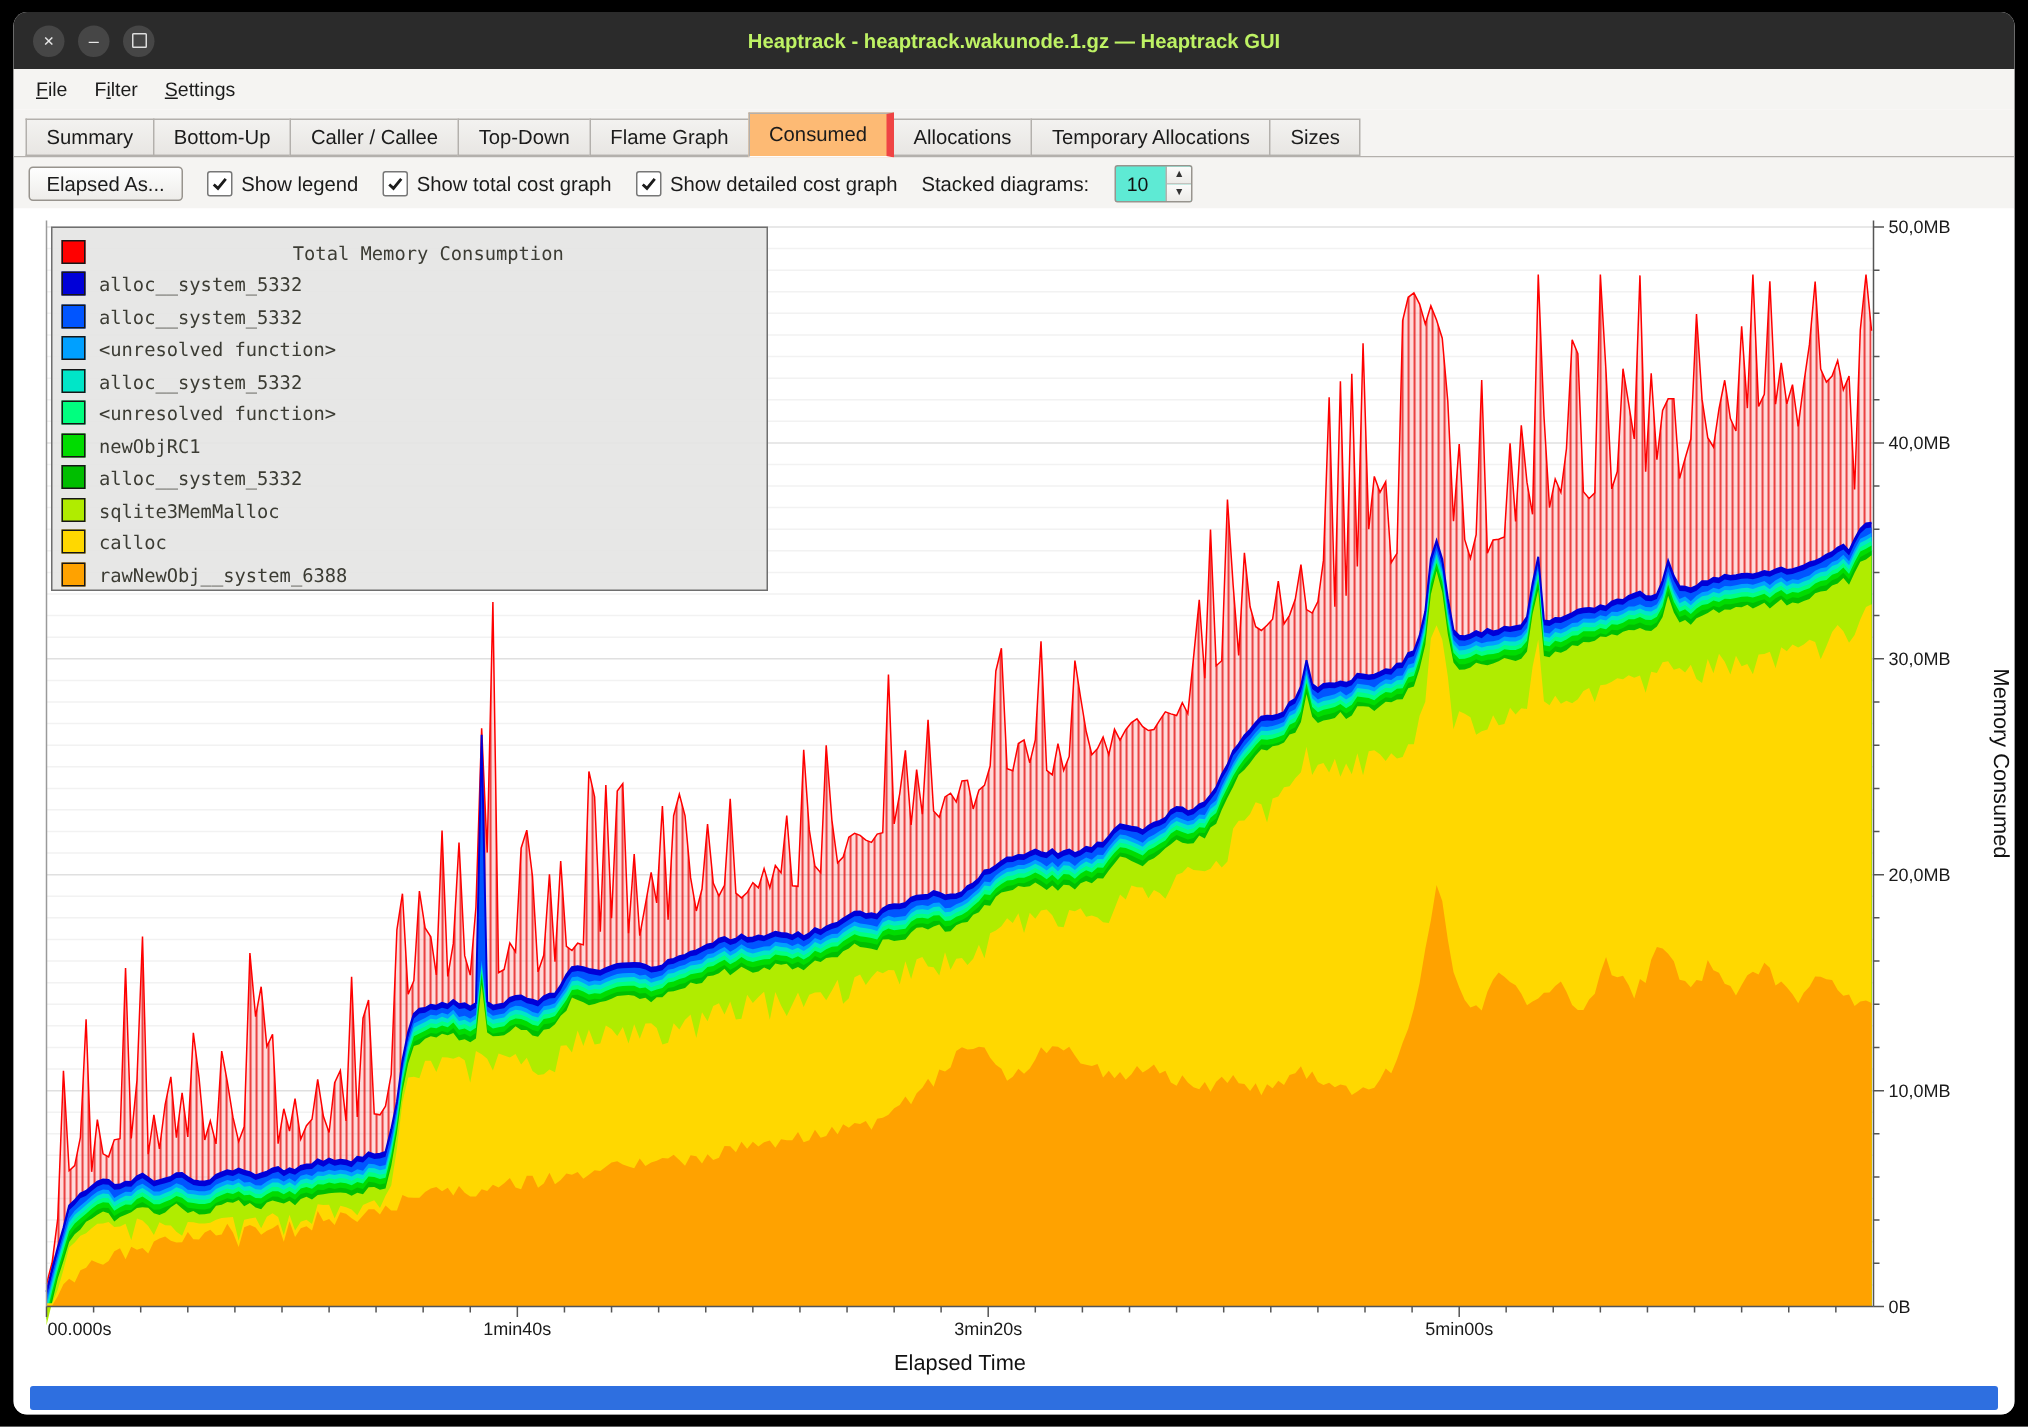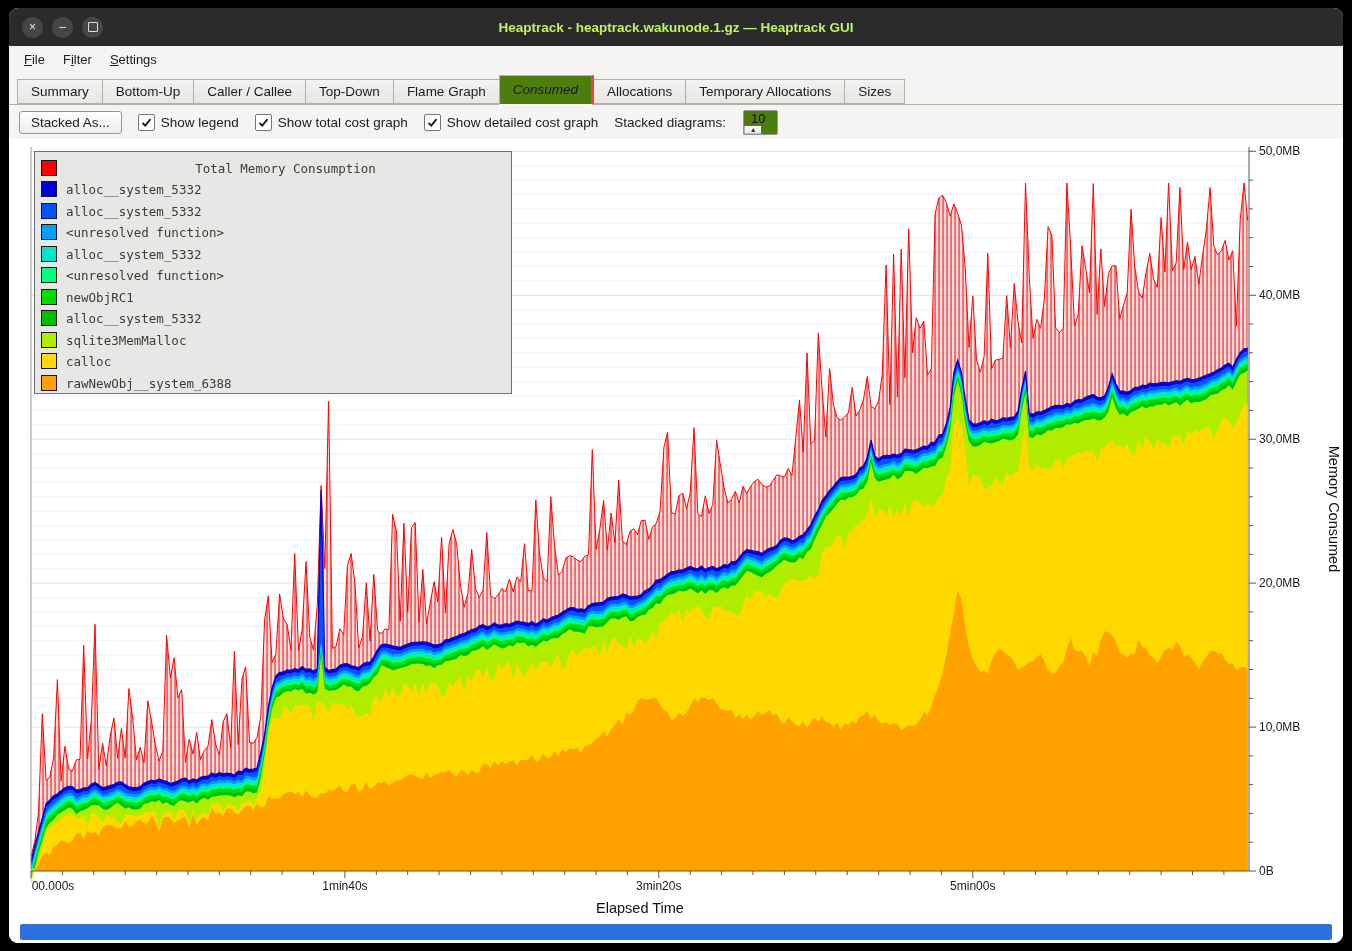--- a/index.html
+++ b/index.html
@@ -16,33 +16,33 @@
         display:flex;align-items:center;justify-content:center;font-size:12px;line-height:1;}
   .wbtn .mx{width:8px;height:8px;border:1.4px solid #dedede;border-radius:1px;}
   .menubar{height:27px;background:#f5f4f2;display:flex;align-items:center;padding:0 6px;flex:none;}
   .menu-item{padding:3px 9px;font-size:13px;color:#1b1b1b;}
   .u{text-decoration:underline;}
   .tabbar{height:31px;background:#f5f4f2;display:flex;align-items:flex-end;
           padding:0 0 0 8px;border-bottom:1px solid #b3b0ac;flex:none;}
   .tab{height:23px;line-height:23px;padding:0 13px;font-size:13.5px;color:#1b1b1b;
        background:linear-gradient(#f3f2f0,#e8e6e3);border:1px solid #b3b0ac;border-right:none;white-space:nowrap;}
   .tab:last-child{border-right:1px solid #b3b0ac;}
-  .tab.active{height:28px;line-height:28px;background:#4d7c0f;border-right:3px solid #ef4444;
-              margin-bottom:-1px;border-bottom:1px solid #fdfdfd;font-style:italic;}
+  .tab.active{height:28px;line-height:28px;background:#fdba74;border-right:5px solid #ef4444;
+              margin-bottom:-1px;border-bottom:1px solid #fdfdfd;}
   .tab.active + .tab{border-left:none;}
   .toolbar{height:34px;background:#f5f4f2;display:flex;align-items:center;gap:16px;padding:0 10px;flex:none;}
   .btn{font-size:13.5px;padding:3px 11px;border:1px solid #98948e;border-radius:3px;
        background:linear-gradient(#fefefe,#eeedea);color:#1b1b1b;white-space:nowrap;}
   .cb-group{display:flex;align-items:center;gap:16px;}
   .cb{display:flex;align-items:center;gap:6px;}
   .cb-box{width:15px;height:15px;background:#fff;border:1px solid #777;border-radius:2px;
           display:flex;align-items:center;justify-content:center;}
   .cb-lab{font-size:13.5px;color:#1b1b1b;white-space:nowrap;}
   .stacked{display:flex;align-items:center;gap:17px;font-size:13.5px;color:#1b1b1b;}
-  .spin{display:flex;height:23px;border:1px solid #98948e;border-radius:2px;background:#4d7c0f;overflow:hidden;flex-direction:column;}
+  .spin{display:flex;height:23px;border:1px solid #98948e;border-radius:2px;background:#5eead4;overflow:hidden;}
   .spin-val{width:26px;padding-left:7px;font-size:13px;display:flex;align-items:center;color:#111;}
   .spin-btns{display:flex;flex-direction:column;border-left:1px solid #b5b2ae;width:16px;}
   .sb{flex:1;display:flex;align-items:center;justify-content:center;font-size:7px;color:#333;
       background:linear-gradient(#fbfbfa,#ecebe8);}
   .sb:first-child{border-bottom:1px solid #c5c2be;}
   .chart-wrap{flex:1;position:relative;background:#fff;}
   #plot{position:absolute;left:0;top:0;width:100%;height:100%;}
   .legend{position:absolute;left:25px;top:12px;width:470px;background:rgba(228,228,226,0.88);
           border:1px solid #6f6f6f;padding:2px 3px;font-family:"DejaVu Sans Mono",monospace;z-index:3;}
   .lg-row{display:flex;align-items:flex-end;gap:9px;height:21.5px;padding:0 3px;}
@@ -81,21 +81,21 @@
         <div class="tab">Caller / Callee</div>
         <div class="tab">Top-Down</div>
         <div class="tab">Flame Graph</div>
         <div class="tab active">Consumed</div>
         <div class="tab">Allocations</div>
         <div class="tab">Temporary Allocations</div>
         <div class="tab">Sizes</div>
       </div>
 
     <div class="toolbar">
-      <button class="btn">Stacked As...</button>
+      <button class="btn">Elapsed As...</button>
       <div class="cb-group">
           <label class="cb">
             <span class="cb-box">
               <svg width="11" height="11">
                 <polyline points="1.5,6 4.3,8.6 9.5,2.2" fill="none" stroke="#1c1c1c" stroke-width="1.9"></polyline>
               </svg>
             </span>
             <span class="cb-lab">Show legend</span>
           </label>
           <label class="cb">

